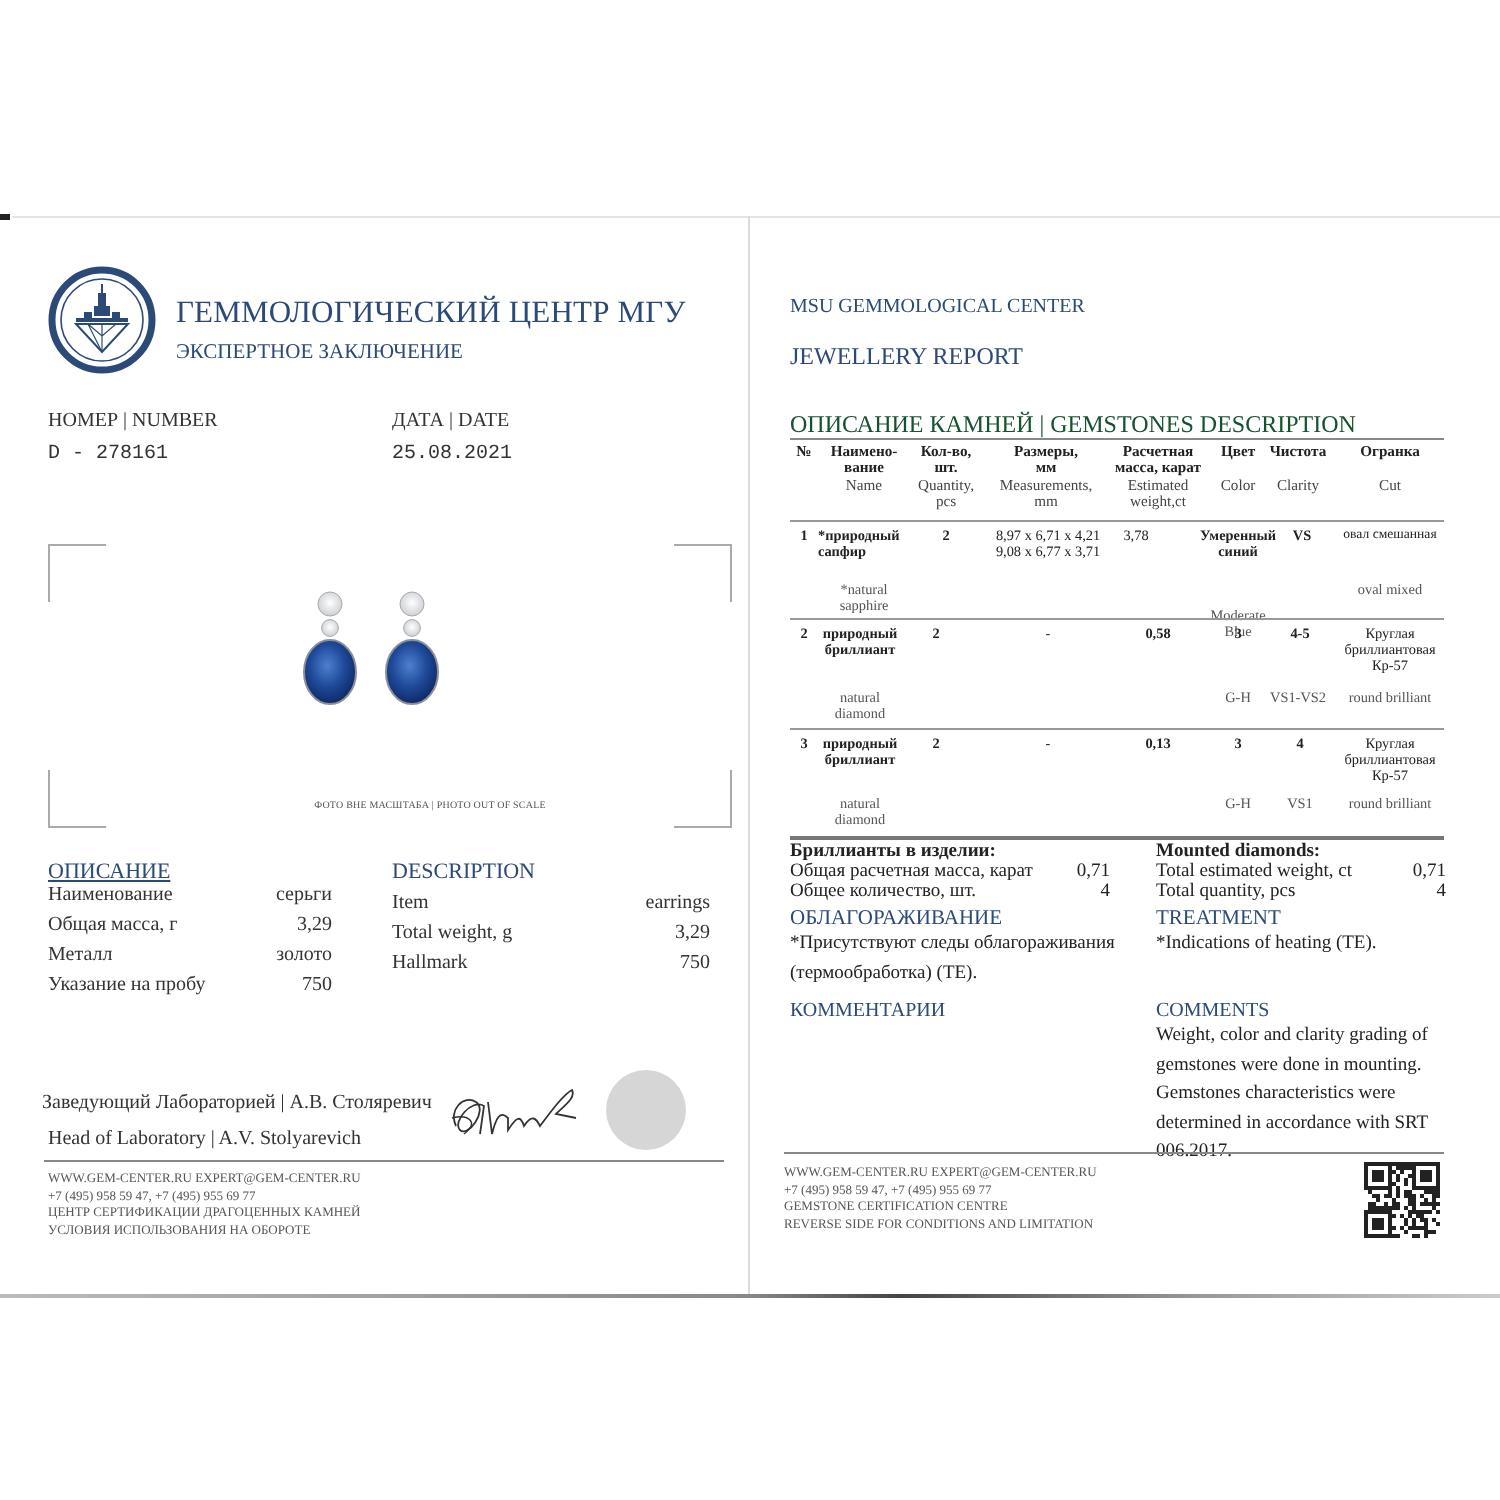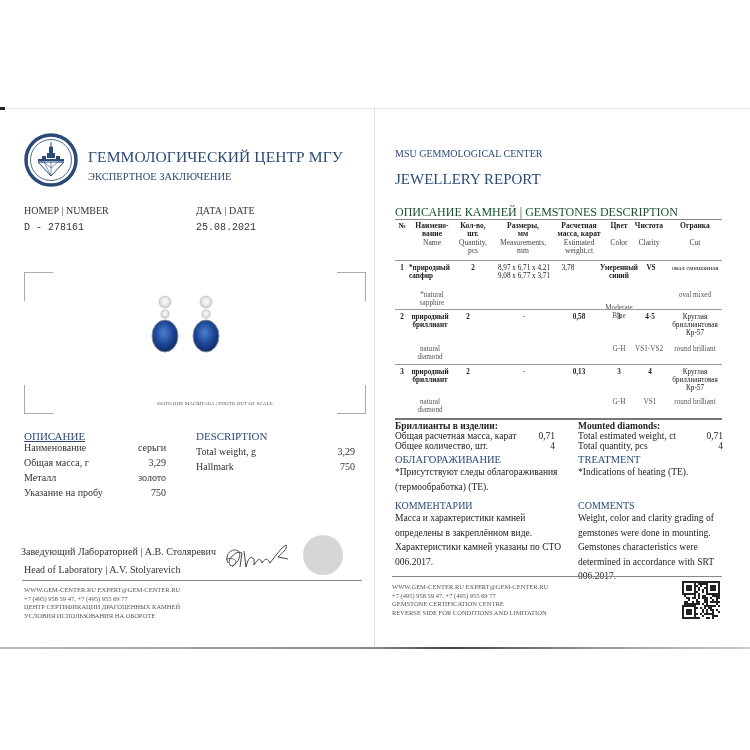--- a/index.html
+++ b/index.html
@@ -7,21 +7,21 @@
          font-family:"Liberation Serif","DejaVu Serif",serif; color:#222; }
   .abs { position:absolute; }
   .page-top { left:6px; top:108px; width:744px; height:1px; background:#e4e4e4; }
   .page-bottom { left:0; top:647px; width:750px; height:2px; background:linear-gradient(90deg,#bbb,#888 50%,#444 60%,#999 80%,#ccc); }
   .mark { left:0; top:107px; width:5px; height:3px; background:#222; }
   .divider { left:374px; top:108px; width:1px; height:540px; background:#dcdcdc; }
   .logo { left:24px; top:133px; width:54px; height:54px; }
   .h-ru { left:88px; top:148px; font-size:15.5px; color:#2b4a78; letter-spacing:0.1px; }
   .sub-ru { left:88px; top:171px; font-size:10.5px; color:#2b4a78; }
   .h-en { left:395px; top:148px; font-size:10px; color:#2b4a78; }
-  .sub-en { left:395px; top:171px; font-size:15px; color:#2b4a78; }
+  .sub-en { left:395px; top:171px; font-size:12px; color:#2b4a78; }
   .lbl { font-size:10px; color:#333; }
   .val { font-size:10px; color:#333;font-family:Liberation Mono, monospace; }
   .corner { width:28px; height:28px; border-color:#aaa; border-style:solid; border-width:0; }
   .photo-cap { left:110px; top:401px; width:210px; text-align:center; font-size:5px; color:#555; letter-spacing:0.1px; }
   .sec-h { font-size:11px; color:#2b4a78; }
   .kv { font-size:10px; color:#333; }
   .kv span.r { position:absolute; right:0; }
   .kvrow { position:relative; height:15px; }
   .foot { font-size:6.5px; color:#555; line-height:8.6px; }
   .sig-line { left:22px; top:580px; width:340px; height:1px; background:#888; }
@@ -105,20 +105,21 @@
 <div class="abs" style="left:24px;top:430px;width:142px;">
   <div class="sec-h" style="margin-bottom:0;text-decoration:underline;">ОПИСАНИЕ</div>
   <div class="kvrow kv"><span>Наименование</span><span class="r">серьги</span></div>
   <div class="kvrow kv"><span>Общая масса, г</span><span class="r">3,29</span></div>
   <div class="kvrow kv"><span>Металл</span><span class="r">золото</span></div>
   <div class="kvrow kv"><span>Указание на пробу</span><span class="r">750</span></div>
 </div>
 
 <div class="abs" style="left:196px;top:430px;width:159px;">
   <div class="sec-h" style="margin-bottom:4px;">DESCRIPTION</div>
+  <div class="kvrow kv"><span>Item</span><span class="r">earrings</span></div>
   <div class="kvrow kv"><span>Total weight, g</span><span class="r">3,29</span></div>
   <div class="kvrow kv"><span>Hallmark</span><span class="r">750</span></div>
 </div>
 
 <div class="abs kv" style="left:21px;top:546px;">Заведующий Лабораторией  | А.В. Столяревич</div>
 <div class="abs kv" style="left:24px;top:564px;">Head of Laboratory  | A.V. Stolyarevich</div>
 <div class="abs" style="left:222px;top:537px;width:70px;height:38px;">
   <svg width="70" height="38" viewBox="0 0 70 38">
     <path d="M6 26 C2 18 10 10 16 14 C22 18 12 32 8 28 C4 24 14 12 20 16 L18 30 M22 14 L24 30 C26 22 28 18 32 22 L32 28 C36 22 38 20 40 26 C44 20 46 22 48 26 C54 18 60 10 64 8 C66 12 60 16 56 20 L66 22" fill="none" stroke="#333" stroke-width="0.9"></path>
     <path d="M4 22 C12 20 18 24 10 30" fill="none" stroke="#333" stroke-width="0.7"></path>
@@ -242,21 +243,20 @@
   <div class="sec-h" style="font-size:10.5px;">ОБЛАГОРАЖИВАНИЕ</div>
   <div class="cm">*Присутствуют следы облагораживания (термообработка) (ТЕ).</div>
 </div>
 <div class="abs" style="left:578px;top:454px;width:150px;">
   <div class="sec-h" style="font-size:10.5px;">TREATMENT</div>
   <div class="cm">*Indications of heating (TE).</div>
 </div>
 
 <div class="abs" style="left:395px;top:501px;width:170px;">
   <div class="sec-h" style="font-size:10px;line-height:10px;">КОММЕНТАРИИ</div>
-  <div class="cm">Масса и характеристики камней определены в закреплённом виде. Характеристики камней указаны по СТО 006.2017.</div>
 </div>
 <div class="abs" style="left:578px;top:501px;width:150px;">
   <div class="sec-h" style="font-size:10px;line-height:10px;">COMMENTS</div>
   <div class="cm">Weight, color and clarity grading of gemstones were done in mounting. Gemstones characteristics were determined in accordance with SRT 006.2017.</div>
 </div>
 
 <div class="abs sig-line-r"></div>
 
 <div class="abs foot" style="left:392px;top:583px;">
   <div>WWW.GEM-CENTER.RU EXPERT@GEM-CENTER.RU</div>

